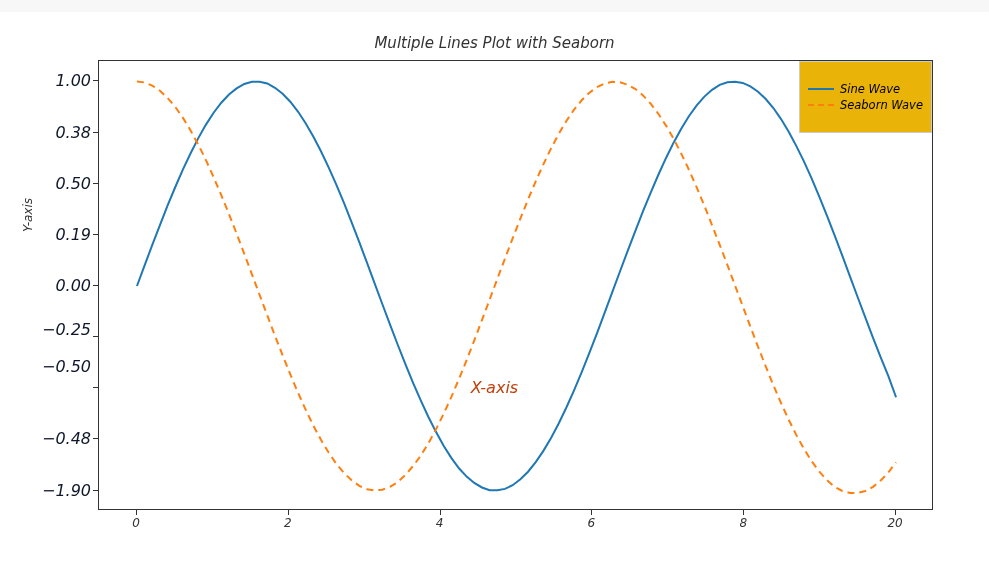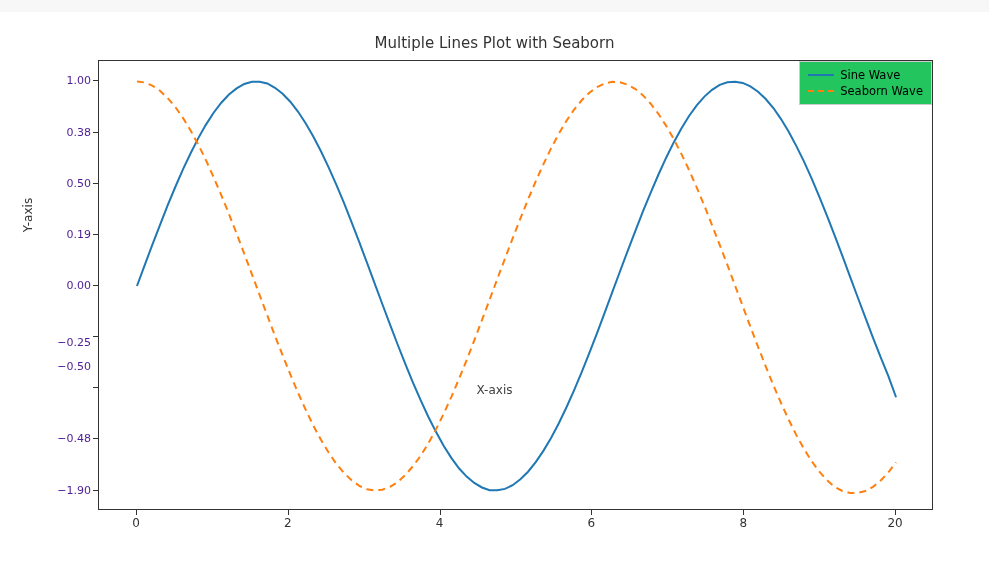--- a/index.html
+++ b/index.html
@@ -9,20 +9,21 @@
       background: #ffffff;
       font-family: "DejaVu Sans", Arial, sans-serif;
       position: relative;
     }
     .chart-container {
       position: absolute;
       left: 0;
       top: 0;
       width: 989px;
       height: 415px;
+      font-style: italic;
     }
     .plot-area {
       position: absolute;
       left: 98px;
       top: 60px;
       width: 835px;
       height: 450px;
       border: 1px solid #333;
     }
     .chart-title {
@@ -31,42 +32,42 @@
       left: 50%;
       transform: translateX(-50%);
       font-size: 15px;
       color: #333;
     }
     .x-label {
       position: absolute;
       bottom: 18px;
       left: 50%;
       transform: translateX(-50%);
-      font-size: 12px;
-      color: #404040;
+      font-size: 16px;
+      color: #c2410c;
     }
     .y-label {
       position: absolute;
       left: 28px;
       top: 50%;
       transform: translateX(-50%) rotate(-90deg);
       font-size: 12px;
       color: #333;
     }
     .x-tick-label {
       position: absolute;
       font-size: 12px;
       color: #333;
       top: 516px;
       transform: translateX(-50%);
     }
     .y-tick-label {
       position: absolute;
-      font-size: 11px;
-      color: #4c1d95;
+      font-size: 16px;
+      color: #0f172a;
       right: 898px;
       transform: translateY(-50%);
       text-align: right;
     }
     .tick-mark-x {
       position: absolute;
       width: 1px;
       height: 5px;
       background: #333;
       top: 510px;
@@ -76,22 +77,22 @@
       height: 1px;
       width: 5px;
       background: #333;
       left: 93px;
     }
     .legend {
       position: absolute;
       right: 57px;
       top: 61px;
       border: 1px solid #ccc;
-      background: #22c55e;
-      padding: 5px 8px;
+      background: #eab308;
+      padding: 19px 8px;
       font-size: 11.5px;
     }
     .legend-row {
       display: flex;
       align-items: center;
       gap: 6px;
       padding: 1px 0;
     }
     .legend-swatch {
       width: 26px;
@@ -152,21 +153,21 @@
       <div class="x-tick-label" style="left: 895.045px;">20</div>
     </div>
   <div id="yticks-container">
       <div class="tick-mark-y" style="top: 489.545px;"></div>
       <div class="y-tick-label" style="top: 489.545px;">−1.90</div>
       <div class="tick-mark-y" style="top: 438.409px;"></div>
       <div class="y-tick-label" style="top: 438.409px;">−0.48</div>
       <div class="tick-mark-y" style="top: 387.273px;"></div>
       <div class="y-tick-label" style="top: 366px;">−0.50</div>
       <div class="tick-mark-y" style="top: 336.136px;"></div>
-      <div class="y-tick-label" style="top: 342px;">−0.25</div>
+      <div class="y-tick-label" style="top: 329px;">−0.25</div>
       <div class="tick-mark-y" style="top: 285px;"></div>
       <div class="y-tick-label" style="top: 285px;">0.00</div>
       <div class="tick-mark-y" style="top: 233.864px;"></div>
       <div class="y-tick-label" style="top: 233.864px;">0.19</div>
       <div class="tick-mark-y" style="top: 182.727px;"></div>
       <div class="y-tick-label" style="top: 182.727px; margin-left: 28px;">0.50</div>
       <div class="tick-mark-y" style="top: 131.591px;"></div>
       <div class="y-tick-label" style="top: 131.591px;">0.38</div>
       <div class="tick-mark-y" style="top: 80.4545px;"></div>
       <div class="y-tick-label" style="top: 80.4545px;">1.00</div>

